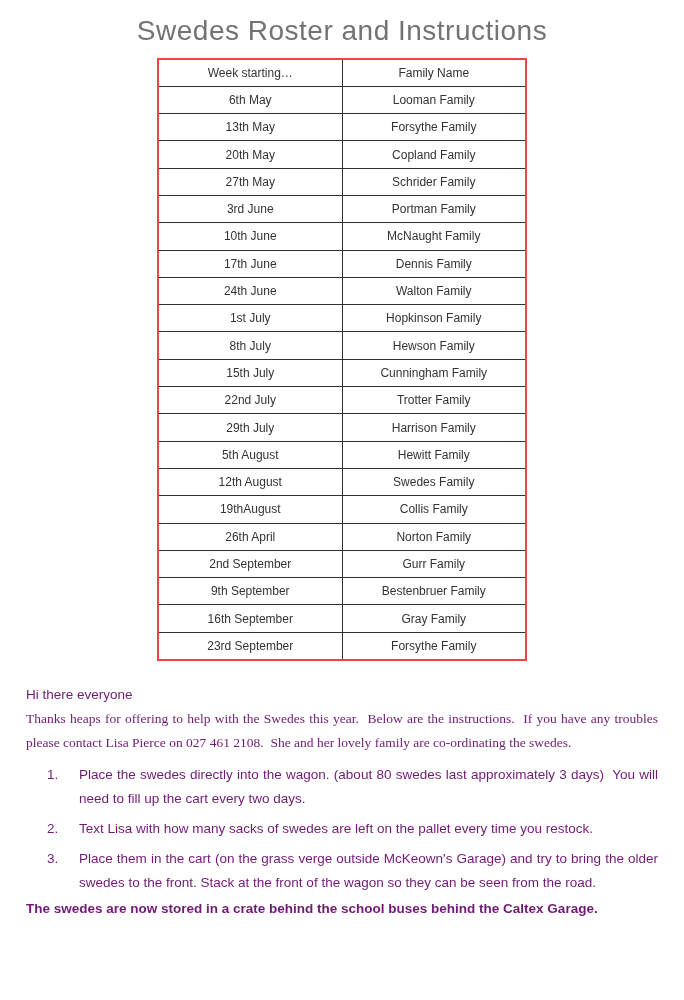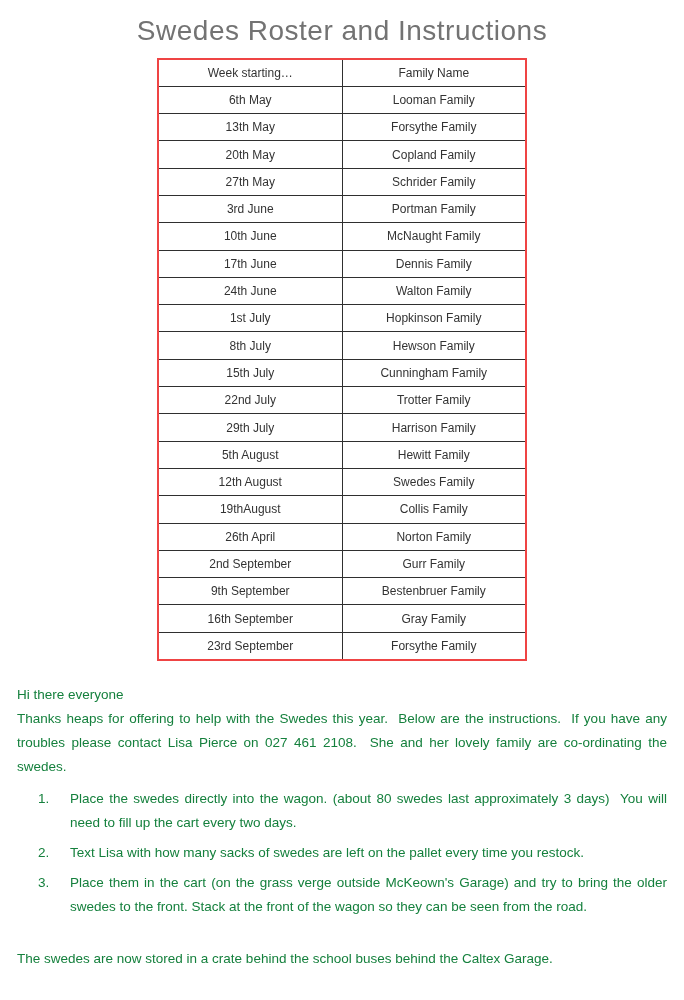--- a/index.html
+++ b/index.html
@@ -35,47 +35,48 @@
     width: 184px;
     height: 27.3px;
     text-align: center;
     vertical-align: middle;
     font-size: 12px;
     font-weight: 400;
     color: #333333;
     padding: 0 4px;
   }
   .content {
-    padding: 0 17px;
+    padding: 0 26px;
     font-size: 13.5px;
     line-height: 24px;
-    color: #15803d;
+    color: #701a75;
   }
   .greeting { margin-top: 22px; }
   .intro {
     text-align: justify;
     white-space: pre-wrap;
+    font-family: Liberation Serif, serif;
   }
   .instr-item {
     display: flex;
     margin-top: 8px;
     padding-left: 21px;
   }
   .instr-item + .instr-item { margin-top: 6px; }
   .instr-num {
     flex: none;
     width: 24px;
   }
   .instr-text {
     flex: 1;
     text-align: justify;
     white-space: pre-wrap;
     margin-left: 8px;
   }
-  .footer-note { margin-top: 28px; }
+  .footer-note { margin-top: 2px; font-weight: bold; }
 </style>
 </head>
 <body>
 
 <div class="page">
 
   <h1 class="doc-title">Swedes Roster and Instructions</h1>
 
   <table class="roster">
     <thead>

